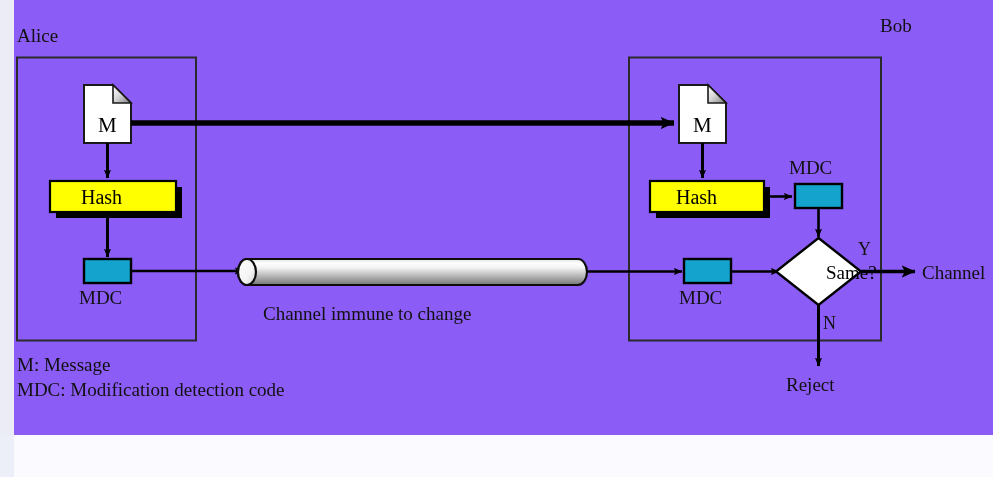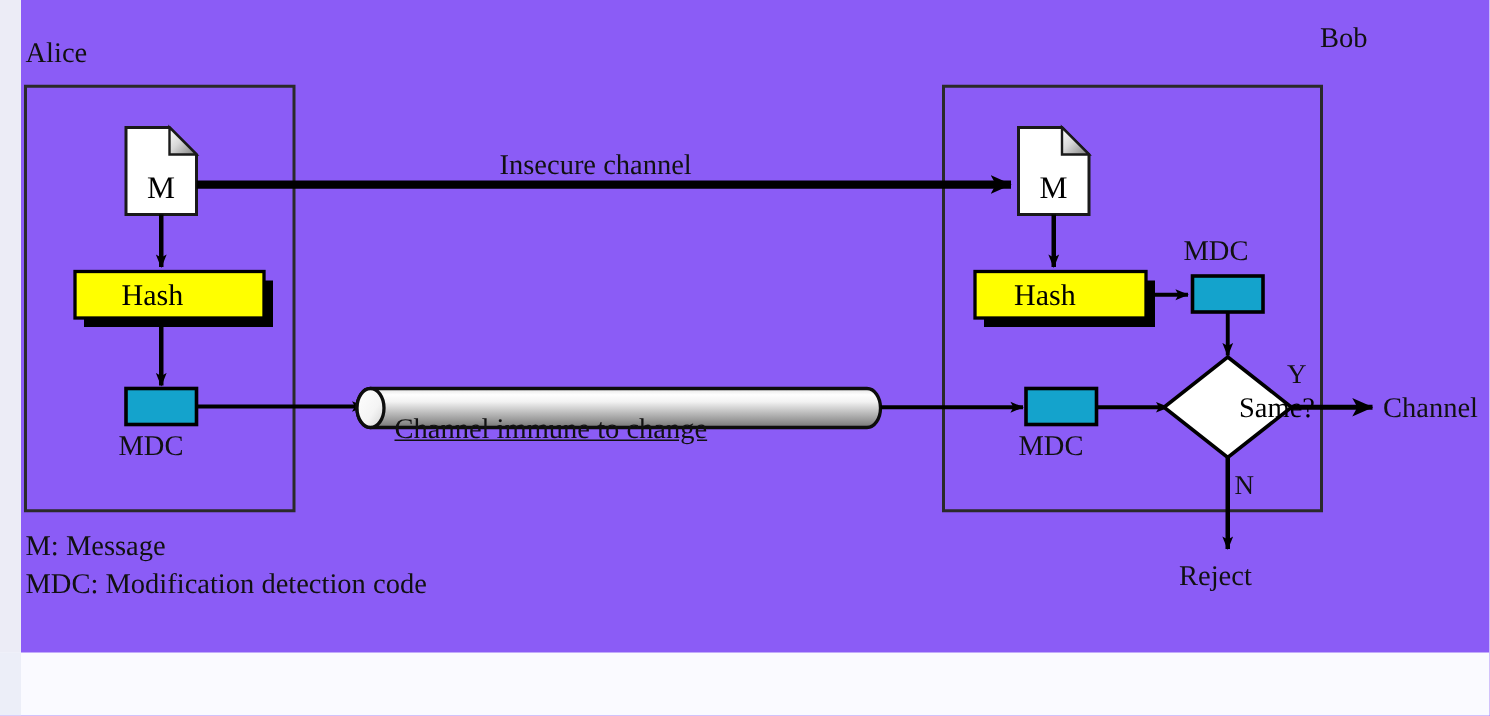--- a/index.html
+++ b/index.html
@@ -206,23 +206,22 @@
   <div class="lbl lbl-mdc" style="left:789px; top:158px;">MDC</div>
 
   <div class="lbl lbl-mdc" style="left:679px; top:288px;">MDC</div>
 
   <div class="diamond-text" style="left:786px; top:262px;margin-left:40px;">Same?</div>
 
   <div class="lbl lbl-yn" style="left:858px; top:240px;">Y</div>
 
   <div class="lbl lbl-yn" style="left:823px; top:314px;">N</div>
 
-  <div class="lbl lbl-chan" style="left:333px; top:101px;">Insecure channel</div>
-
-  <div class="lbl lbl-chan" style="left:263px; top:277px;text-decoration:underline;">Channel immune to change</div>
+
+  <div class="lbl lbl-chan" style="left:263px; top:304px;">Channel immune to change</div>
 
   <div class="lbl lbl-term" style="left:922px; top:263px;">Channel</div>
 
   <div class="lbl lbl-term" style="left:786px; top:375px;">Reject</div>
 
   <div class="legend-block">
     <div>M: Message</div>
     <div>MDC: Modification detection code</div>
   </div>
 

